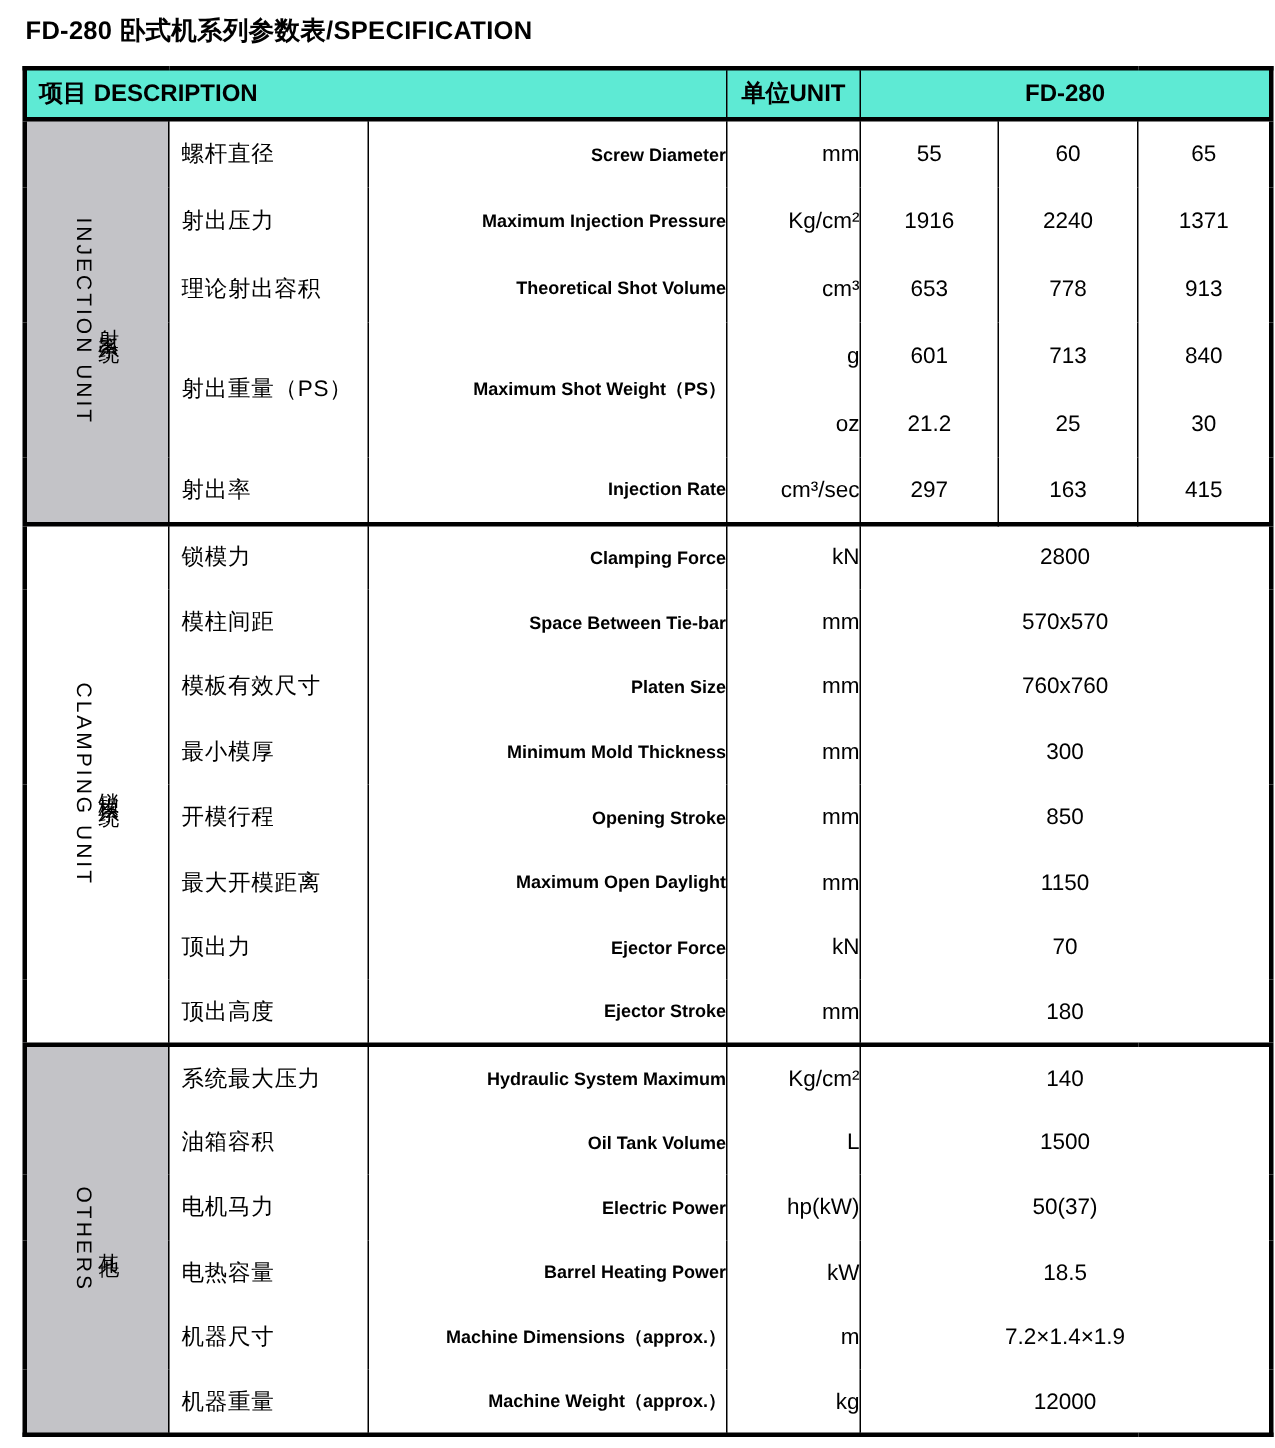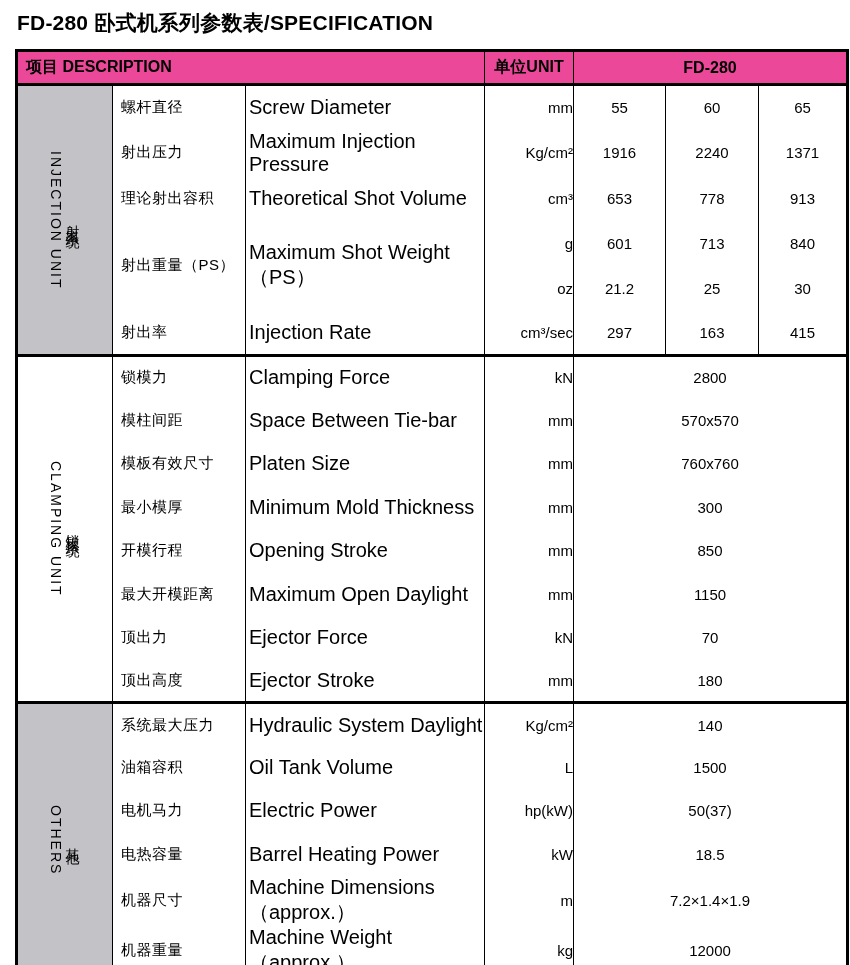--- a/index.html
+++ b/index.html
@@ -6,37 +6,37 @@
   html, body { margin: 0; padding: 0; }
   body {
     width: 850px;
     height: 965px;
     background: #ffffff;
     color: #000000;
     font-family: "Liberation Sans", sans-serif;
     overflow: hidden;
   }
   .page-title {
-    font-size: 21px;
+    font-size: 17px;
     font-weight: 700;
     margin: 9px 0 12px 17px;
     letter-spacing: 0.2px;
   }
   table.spec {
     border-collapse: collapse;
     table-layout: fixed;
     width: 831px;
     margin-left: 15px;
     border: 3px solid #000;
   }
   thead { border-bottom: 3px solid #000; }
   tbody.section { border-top: 3px solid #000; }
   th, td { padding: 0; vertical-align: middle; }
   thead th {
-    background: #ec4899;
+    background: #5eead4;
     height: 34px;
     font-size: 16px;
     font-weight: 700;
   }
   th.h-desc { text-align: left; padding-left: 8px; }
   th.h-unit { border-left: 1px solid #000; border-right: 1px solid #000; }
   th.h-model { text-align: center; }
 
   tr.ri { height: 45px; }
   tr.rc { height: 43.4px; }
@@ -66,23 +66,24 @@
   }
   td.zh {
     border-left: 1px solid #000;
     font-size: 15px;
     text-align: left;
     padding-left: 8px;
     letter-spacing: 0.5px;
   }
   td.en {
     border-left: 1px solid #000;
-    font-size: 20px;
-    text-align: left;
+    font-size: 12px;
+    text-align: right;
     padding-left: 3px;
+    font-weight: bold;
   }
   td.unit {
     border-left: 1px solid #000;
     border-right: 1px solid #000;
     font-size: 15px;
     text-align: right;
   }
   td.val {
     border-left: 1px solid #000;
     font-size: 15px;
@@ -228,21 +229,21 @@
 
   <tbody class="section">
     <tr class="ro">
       <td class="label-cell shaded" rowspan="6">
         <div class="vlabel">
           <span class="v-en">OTHERS</span>
           <span class="v-zh">其他</span>
         </div>
       </td>
       <td class="zh">系统最大压力</td>
-      <td class="en">Hydraulic System Daylight</td>
+      <td class="en">Hydraulic System Maximum</td>
       <td class="unit">Kg/cm²</td>
       <td class="val merged" colspan="3">140</td>
     </tr>
     <tr class="ro">
       <td class="zh">油箱容积</td>
       <td class="en">Oil Tank Volume</td>
       <td class="unit">L</td>
       <td class="val merged" colspan="3">1500</td>
     </tr>
     <tr class="ro">

